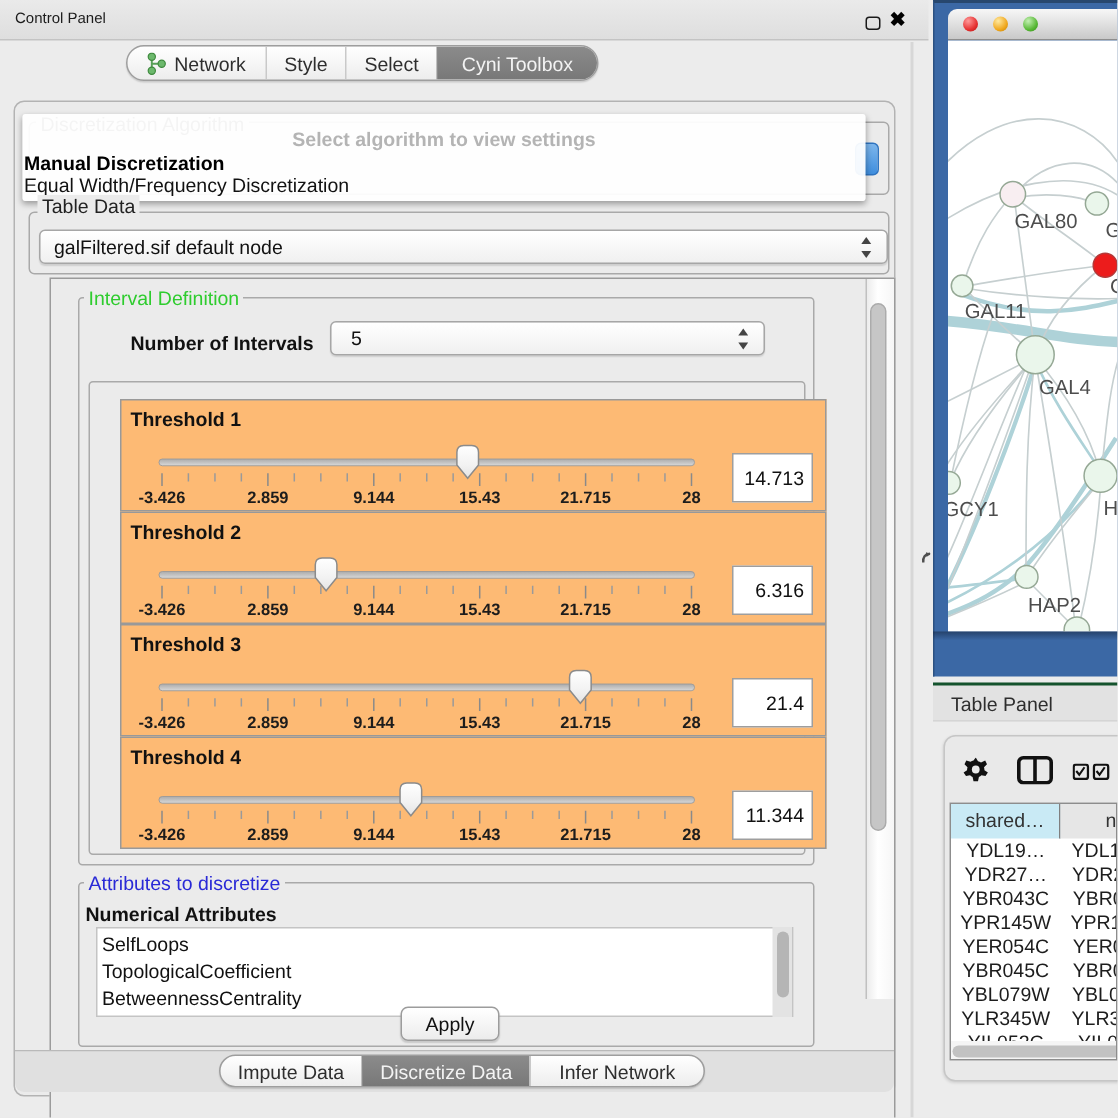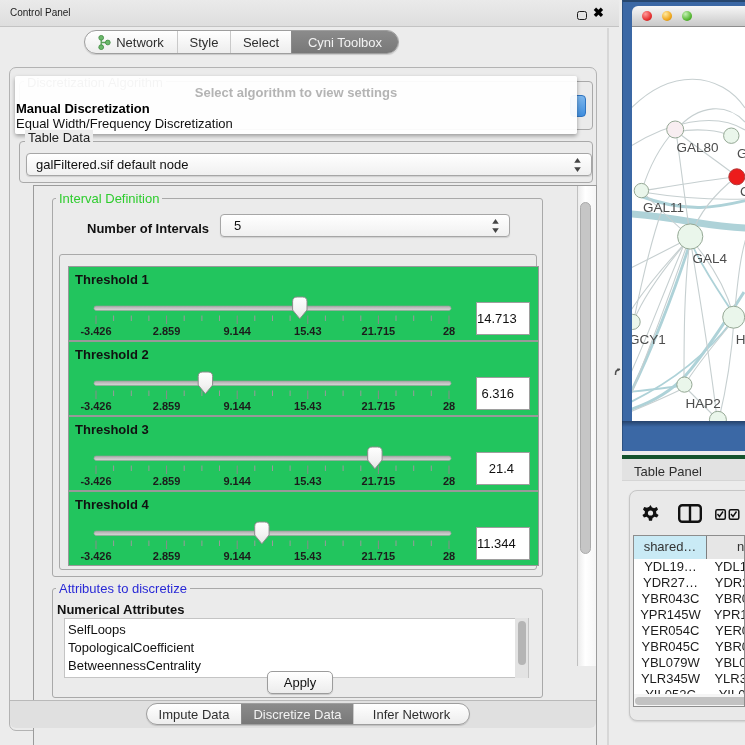--- a/index.html
+++ b/index.html
@@ -27,40 +27,40 @@
 
 
 .combo { background:linear-gradient(#ffffff,#f0f0f0); border:1px solid #a6a6a6; border-radius:4px; font-size:13px; color:#111; display:flex; align-items:center; box-shadow:0 1px 1px rgba(0,0,0,0.12); }
 .combo .arr { position:absolute; right:9px; top:3px; width:9px; height:16px; }
 
 
 #sp { left:33px; top:185px; width:564px; height:594px; border:1px solid #9b9b9b; overflow:hidden; background:#ebebeb; }
 #spin { position:absolute; left:-34px; top:-186px; width:745px; height:800px; }
 
 
-.thp { position:absolute; left:68px; width:471px; height:75px; border:1px solid #999; background:#22c55e; }
+.thp { position:absolute; left:80px; width:471px; height:75px; border:1px solid #999; background:#fdba74; }
 .tht { position:absolute; left:6px; top:5px; font-size:13px; font-weight:bold; color:#111; }
-.thv { position:absolute; left:407px; top:35px; width:54px; height:33px; background:#fff; border:1px solid #9e9e9e; font-size:13px; color:#111; text-align:right; padding-right:15px; line-height:31px; }
+.thv { position:absolute; left:407px; top:35px; width:54px; height:33px; background:#fff; border:1px solid #9e9e9e; font-size:13px; color:#111; text-align:right; padding-right:5px; line-height:31px; }
 
 
 .ali { position:absolute; left:68px; font-size:13px; color:#111; }
 
 
 #applybtn { left:267px; top:671px; width:66px; height:23px; background:linear-gradient(#ffffff,#ececec); border:1px solid #9c9c9c; border-radius:5px; font-size:13px; color:#111; text-align:center; line-height:21px; box-shadow:0 1px 1px rgba(0,0,0,0.15); }
 #botstrip { left:10px; top:700px; width:586px; height:28px; background:#e0e0e0; border-top:1px solid #b9b9b9; border-radius:0 0 6px 6px; }
 
 
 #bluewin { left:622px; top:0; width:123px; height:451px; background:#3b68a5; border-top:2px solid #27476e; border-left:1px solid #2c5181; }
 #macwin { left:632px; top:6px; width:113px; height:415px; }
 #mactb { position:absolute; left:0; top:0; width:113px; height:21px; background:linear-gradient(#f7f7f7,#c9c9c9); border-radius:6px 0 0 0; border-bottom:1px solid #8e8e8e; }
 .tl { position:absolute; top:5px; width:10px; height:10px; border-radius:50%; }
 #canvas { position:absolute; left:0; top:21px; width:113px; height:394px; background:#fff; overflow:hidden; }
 #canshadow { left:622px; top:421px; width:123px; height:6px; background:linear-gradient(rgba(20,35,60,0.55),rgba(59,104,165,0)); }
 
-#tpbar { left:622px; top:455px; width:123px; height:26px; background:#e2e2e2; border-top:4px solid #14532d; border-bottom:1px solid #d5d5d5; }
+#tpbar { left:622px; top:455px; width:123px; height:26px; background:#e2e2e2; border-top:2px solid #14532d; border-bottom:1px solid #d5d5d5; }
 #tpbar span { position:absolute; left:12px; top:5px; font-size:13px; color:#2e2e2e; }
 #tablepanel { left:629px; top:490px; width:130px; height:231px; background:#e9e9e9; border:1px solid #c6c6c6; border-radius:8px; box-shadow:0 1px 2px rgba(0,0,0,0.12); }
 
 #tblwrap { left:633px; top:535px; width:112px; height:172px; border:1px solid #8d8d8d; background:#fff; overflow:hidden; }
 #tblin { position:absolute; left:-634px; top:-536px; width:745px; height:745px; }
 .hdr { position:absolute; top:536px; height:23px; font-size:13px; color:#333; }
 #h1 { left:634px; width:73px; background:#c9eaf5; border-right:1px solid #7f7f7f; text-align:center; line-height:22px; }
 #h2 { left:707px; width:80px; background:#e6e6e6; line-height:22px; padding-left:30px; }
 .trow { position:absolute; left:634px; width:180px; height:16px; font-size:13px; color:#1d1d1d; line-height:16px; }
 .trow .c1 { position:absolute; left:0; width:73px; text-align:center; }

